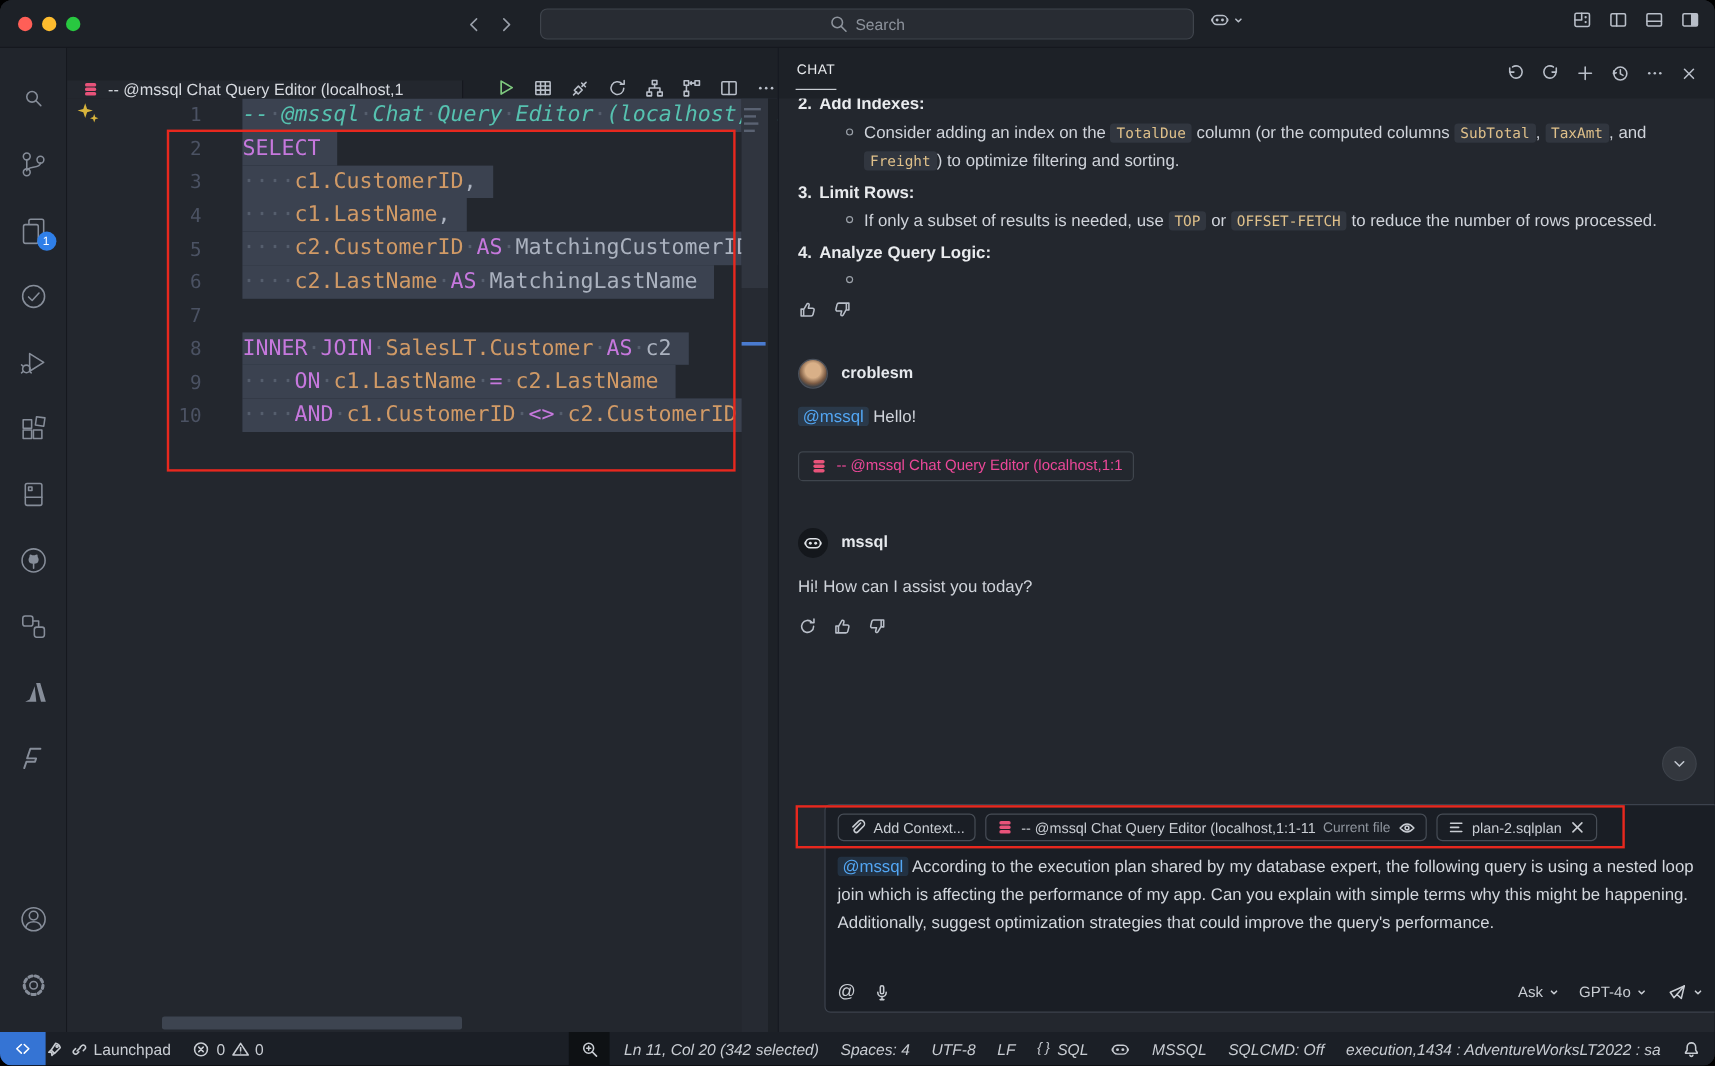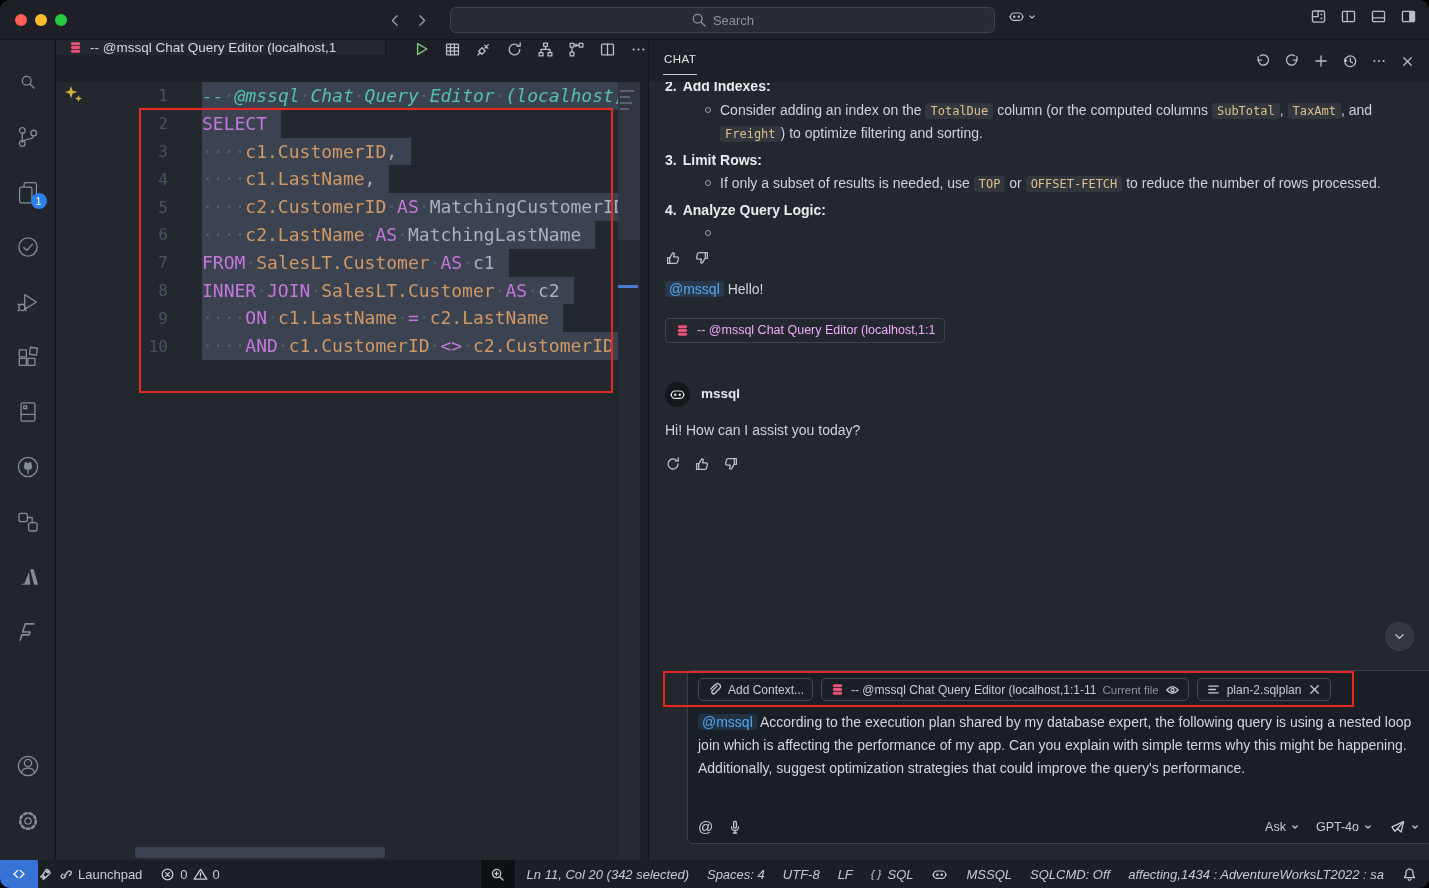--- a/index.html
+++ b/index.html
@@ -24,21 +24,21 @@
   
   .activitybar{position:absolute;left:0;top:40px;width:56px;height:820px;background:#21252c;border-right:1px solid #15181e;
                display:flex;flex-direction:column;align-items:center;}
   .ab-top,.ab-bottom{display:flex;flex-direction:column;align-items:center;width:100%;}
   .ab-top{padding-top:14px;} .ab-bottom{margin-top:auto;padding-bottom:12px;}
   .ab-item{position:relative;width:56px;height:55px;display:flex;align-items:center;justify-content:center;color:#868d99;background:none;border:none;cursor:pointer;}
   .ab-badge{position:absolute;right:9px;bottom:10px;min-width:16px;height:16px;border-radius:9px;background:#2f7fe8;color:#fff;
             font-size:10px;display:flex;align-items:center;justify-content:center;padding:0 3px;}
 
   
-  .tabbar{position:absolute;left:56px;top:40px;width:592px;height:42px;background:#1d2127;display:flex;align-items:flex-start;gap:16px;}
+  .tabbar{position:absolute;left:56px;top:40px;width:592px;height:42px;background:#1d2127;display:flex;align-items:flex-end;gap:16px;}
   .tab{width:330px;background:#23272e;display:flex;align-items:center;gap:7px;padding:0 12px;border-right:1px solid #15181e;
        font-size:13.5px;color:#d7dae0;white-space:nowrap;overflow:hidden;cursor:pointer;}
   .tab span.lbl{overflow:hidden;text-overflow:clip;white-space:nowrap;}
   .ed-toolbar{display:flex;align-items:center;gap:14px;padding-left:10px;color:#b9bfc9;}
   .ed-toolbar .ic{cursor:pointer;}
 
   
   .editor{position:absolute;left:56px;top:82px;width:592px;height:778px;background:#23272e;overflow:hidden;cursor:text;}
   .sparkle{position:absolute;left:6px;top:2px;color:#d8b43c;}
   #code-lines{position:absolute;left:0;top:0;width:562px;font-family:"DejaVu Sans Mono","Liberation Mono",monospace;font-size:18px;}
@@ -79,21 +79,21 @@
   .codepill{font-family:"DejaVu Sans Mono",monospace;font-size:12px;color:#dfc08a;background:#31363f;border-radius:3px;padding:1px 5px;}
   .fb-row{display:flex;gap:13px;margin-top:14px;color:#b9bfc9;}
   .fb-row .ic{cursor:pointer;}
   .msg-head{display:flex;align-items:center;gap:11px;margin-top:33px;}
   .msg-name{font-weight:bold;font-size:13.5px;color:#e6e9ed;}
   .avatar-user{width:25px;height:25px;border-radius:50%;background:radial-gradient(circle at 50% 38%,#d9b088 0 34%,#7a5a43 60%,#3a3f46 75%);border:1px solid #4a505a;}
   .avatar-bot{width:25px;height:25px;border-radius:50%;background:#14171c;color:#dfe3e8;display:flex;align-items:center;justify-content:center;}
   .mention{color:#53a7f5;background:rgba(83,167,245,.14);border-radius:3px;padding:0 4px;}
   .msg-text{margin-top:12px;}
   .attach-chip{display:inline-flex;align-items:center;gap:7px;margin-top:17px;height:25px;padding:0 9px;border:1px solid #3f454d;border-radius:4px;
-               font-size:12.5px;color:#f0abfc;cursor:pointer;max-width:300px;white-space:nowrap;overflow:hidden;}
+               font-size:12.5px;color:#ec4899;cursor:pointer;max-width:300px;white-space:nowrap;overflow:hidden;}
   .scrolldown{position:absolute;right:15px;top:582px;width:29px;height:29px;border-radius:50%;background:#33373e;border:1px solid #3d424a;
               color:#c3c8d0;display:flex;align-items:center;justify-content:center;cursor:pointer;}
   .input-box{position:absolute;left:16px;top:630px;width:746px;height:174px;background:#1a1e25;border:1px solid #3c424d;border-radius:5px;padding:7px 10px;margin-left:22px;}
   .chips{display:flex;gap:8px;align-items:center;}
   .chip{display:inline-flex;align-items:center;gap:6px;height:23px;padding:0 8px;border:1px solid #474d56;border-radius:5px;
         font-size:12px;color:#c9cdd3;background:transparent;cursor:pointer;white-space:nowrap;}
   .chip .suffix{color:#8f959e;font-size:11.5px;}
   .input-text{margin-top:10px;font-size:14px;line-height:23px;color:#d3d7dd;}
   .input-controls{position:absolute;left:10px;right:12px;bottom:8px;display:flex;align-items:center;gap:14px;color:#c9cdd3;}
   .ctrl-right{margin-left:auto;display:flex;align-items:center;gap:16px;font-size:12.5px;}
@@ -402,21 +402,20 @@
         <div class="cl">
           <span class="num">5</span>
           <span class="lc"><span class="selw sel-pad"><span class="tk-w">····</span><span class="tk-o">c2.CustomerID</span><span class="tk-w">·</span><span class="tk-k">AS</span><span class="tk-w">·</span><span class="tk-p">MatchingCustomerID</span><span class="tk-p">,</span></span></span>
         </div>
         <div class="cl">
           <span class="num">6</span>
           <span class="lc"><span class="selw sel-pad"><span class="tk-w">····</span><span class="tk-o">c2.LastName</span><span class="tk-w">·</span><span class="tk-k">AS</span><span class="tk-w">·</span><span class="tk-p">MatchingLastName</span></span></span>
         </div>
         <div class="cl">
           <span class="num">7</span>
-          <span class="lc"><span class="selw sel-pad"><span class="tk-k">FROM</span><span class="tk-w">·</span><span class="tk-o">SalesLT.Customer</span><span class="tk-w">·</span><span class="tk-k">AS</span><span class="tk-w">·</span><span class="tk-p">c1</span></span></span>
         </div>
         <div class="cl">
           <span class="num">8</span>
           <span class="lc"><span class="selw sel-pad"><span class="tk-k">INNER</span><span class="tk-w">·</span><span class="tk-k">JOIN</span><span class="tk-w">·</span><span class="tk-o">SalesLT.Customer</span><span class="tk-w">·</span><span class="tk-k">AS</span><span class="tk-w">·</span><span class="tk-p">c2</span></span></span>
         </div>
         <div class="cl">
           <span class="num">9</span>
           <span class="lc"><span class="selw sel-pad"><span class="tk-w">····</span><span class="tk-k">ON</span><span class="tk-w">·</span><span class="tk-o">c1.LastName</span><span class="tk-w">·</span><span class="tk-k">=</span><span class="tk-w">·</span><span class="tk-o">c2.LastName</span></span></span>
         </div>
         <div class="cl">
@@ -519,20 +518,24 @@
           </span>
         <span class="ic">
             <svg width="16" height="16" viewBox="0 0 16 16" fill="none" stroke="currentColor" stroke-width="1.3" stroke-linecap="round" stroke-linejoin="round">
               <g transform="rotate(180 8 8)">
                 <path d="M2.6 13.4V7.6h2.1v5.8zM4.7 8.1l2.7-4.7c.3-.5 1-.7 1.5-.3.3.2.5.7.4 1.1L8.6 6.8h3.5c.9 0 1.5.8 1.3 1.6l-.9 3.7c-.2.8-.9 1.3-1.6 1.3H4.7z"></path>
               </g>
             </svg>
           </span>
       </div>
 
+      <div class="msg-head">
+        <span class="avatar-user"></span>
+        <span class="msg-name">croblesm</span>
+      </div>
       <div class="msg-text">
         <span class="mention">@mssql</span>
         <span>Hello!</span>
       </div>
       <div>
         <span class="attach-chip">
           <span class="ic">
               <svg width="15" height="15" viewBox="0 0 16 16" fill="none" stroke="currentColor" stroke-width="1.3" stroke-linecap="round" stroke-linejoin="round">
                 <rect x="3" y="2.4" width="10" height="3.1" rx="1.5" fill="#e8537a" stroke="none"></rect>
                 <rect x="3" y="6.4" width="10" height="3.1" rx="1.5" fill="#e8537a" stroke="none"></rect>
@@ -742,21 +745,21 @@
             <svg width="17" height="17" viewBox="0 0 16 16" fill="none" stroke="currentColor" stroke-width="1.3" stroke-linecap="round" stroke-linejoin="round">
               <rect x="2.2" y="4.7" width="11.6" height="7" rx="3.5" stroke-width="1.2"></rect>
               <circle cx="5.9" cy="8.2" r="1.15" fill="currentColor" stroke="none"></circle>
               <circle cx="10.1" cy="8.2" r="1.15" fill="currentColor" stroke="none"></circle>
               <path d="M2.2 7.1c-.8.2-.8 2 0 2.2M13.8 7.1c.8.2.8 2 0 2.2" stroke-width="1"></path>
             </svg>
           </span>
         </span>
       <span class="sb-item">MSSQL</span>
       <span class="sb-item">SQLCMD: Off</span>
-      <span class="sb-item">affecting,1434 : AdventureWorksLT2022 : sa</span>
+      <span class="sb-item">execution,1434 : AdventureWorksLT2022 : sa</span>
       <span class="sb-item">
           <span class="ic">
             <svg width="15" height="15" viewBox="0 0 16 16" fill="none" stroke="currentColor" stroke-width="1.3" stroke-linecap="round" stroke-linejoin="round">
               <path d="M8 2.2a3.8 3.8 0 00-3.8 3.8v2.7L2.8 10.8v.6h10.4v-.6L11.8 8.7V6A3.8 3.8 0 008 2.2zM6.7 13.2a1.35 1.35 0 002.6 0"></path>
             </svg>
           </span>
         </span>
     </div>
   </div>
 </div>

